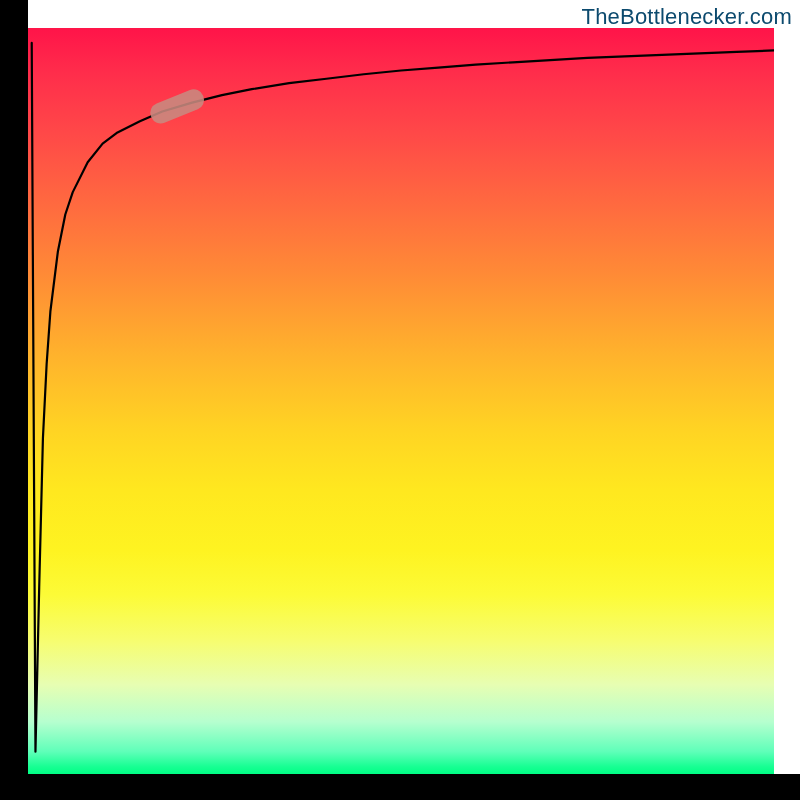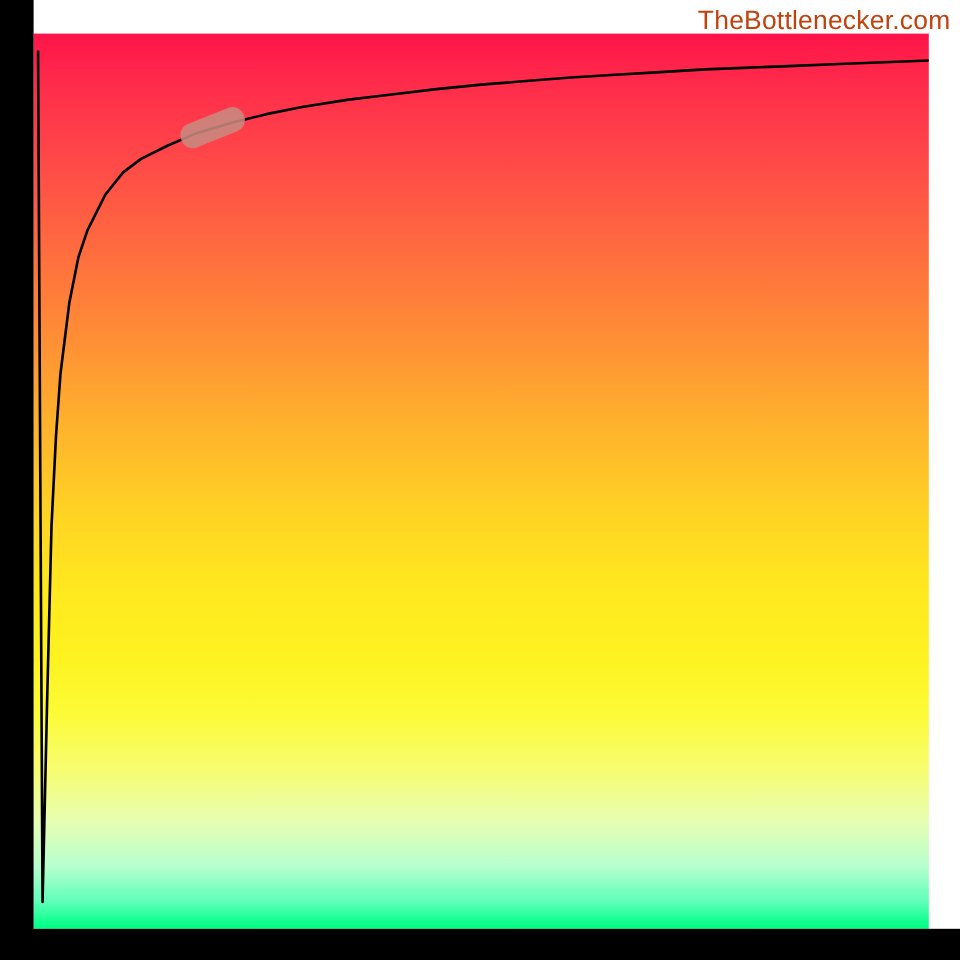--- a/index.html
+++ b/index.html
@@ -63,21 +63,21 @@
     top: 28px;
     width: 746px;
     height: 746px;
   }
   .watermark {
     position: absolute;
     top: 4px;
     right: 8px;
     font-size: 22px;
     font-weight: 500;
-    color: #c2410c;
+    color: #0c4a6e;
     letter-spacing: 0.2px;
   }
 </style>
 </head>
 <body>
 
 <div class="chart-container">
 
   <div class="plot-area"></div>
 

